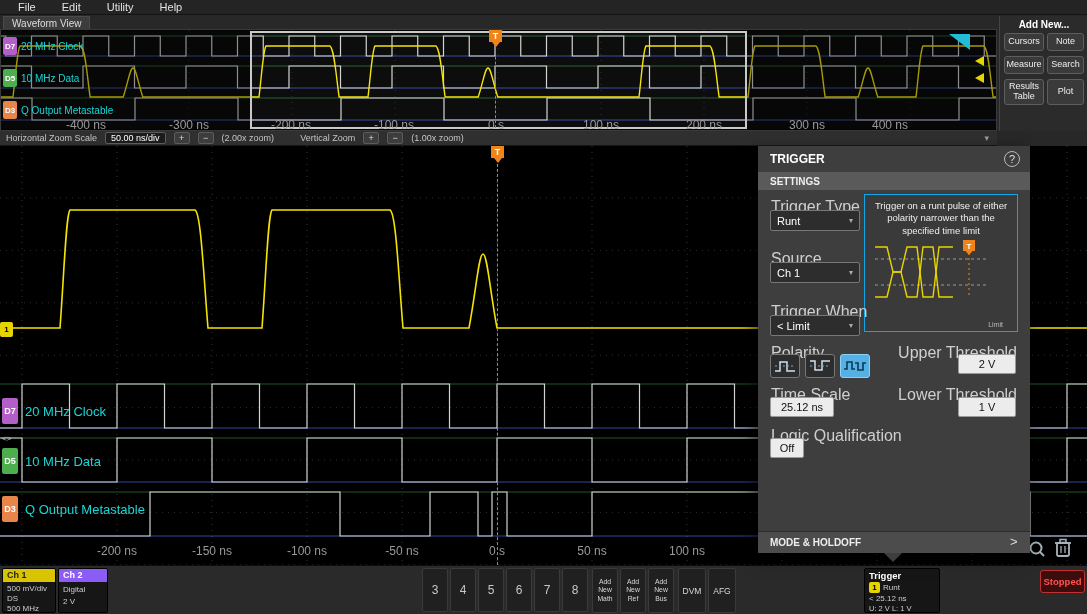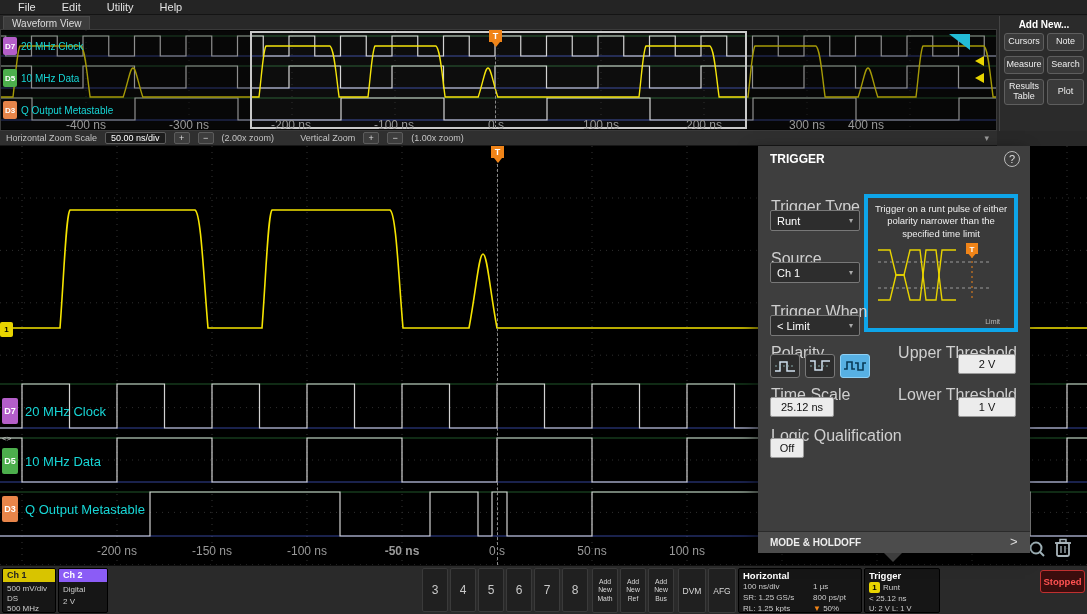--- a/index.html
+++ b/index.html
@@ -34,21 +34,21 @@
   
   .trigpanel{left:758px;top:146px;width:272px;height:407px;background:#3e3e3e;z-index:10;box-shadow:-5px 5px 14px rgba(0,0,0,.55)}
   .tp-bar{position:absolute;left:0;width:272px;background:#5a5a5a;color:#eee;font-size:10px;font-weight:bold;display:flex;align-items:center;padding-left:12px}
   .tp-label{position:absolute;color:#cfcfcf;font-size:16px}
   .dd{position:absolute;background:#2d2d2d;border:1px solid #787878;color:#fff;font-size:11px;display:flex;align-items:center;justify-content:space-between;padding:0 6px;border-radius:2px}
   .dd .caret{color:#aaa;font-size:8px}
   .val{position:absolute;background:#ececec;color:#111;font-size:11px;display:flex;align-items:center;justify-content:center;border:1px solid #9a9a9a;border-radius:2px}
   .polbtn{position:absolute;width:30px;height:24px;background:#2d2d2d;border:1px solid #787878;border-radius:3px;display:flex;align-items:center;justify-content:center}
   .polbtn.sel{background:#57b0e3;border:1px solid #8ed0f5}
   .helpcirc{position:absolute;width:16px;height:16px;border:1.5px solid #bbb;border-radius:50%;color:#ddd;font-size:11px;text-align:center;line-height:14px}
-  .descbox{position:absolute;left:106px;top:48px;width:154px;height:138px;border:4px solid #0ea5e9;background:#3a3a3a;color:#eee;font-size:9.5px;text-align:center;padding:5px 6px;line-height:1.3}
+  .descbox{position:absolute;left:106px;top:48px;width:154px;height:138px;border:1px solid #0ea5e9;background:#3a3a3a;color:#eee;font-size:9.5px;text-align:center;padding:5px 6px;line-height:1.3}
   .tp-point{position:absolute;left:126px;top:553px;width:0;height:0;border-left:9px solid transparent;border-right:9px solid transparent;border-top:9px solid #3e3e3e;z-index:10}
   
   .statusbar{left:0;top:565px;width:1087px;height:49px;background:#2a2a2a;border-top:1px solid #0c0c0c}
   .tile{position:absolute;background:#161616;border:1px solid #000;border-radius:2px;overflow:hidden}
   .tile .hd{height:13px;font-size:9px;font-weight:bold;padding-left:4px;line-height:13px}
   .tline{position:absolute;font-size:8px;color:#ccc;white-space:nowrap}
   .numbtn{position:absolute;width:26px;height:44px;background:#202020;border:1px solid #3a3a3a;border-radius:2px;color:#c8c8c8;font-size:12px;display:flex;align-items:center;justify-content:center}
   .addtile{position:absolute;width:26px;height:45px;background:#202020;border:1px solid #3a3a3a;border-radius:2px;color:#d8d8d8;font-size:6.8px;text-align:center;display:flex;align-items:center;justify-content:center;line-height:1.25;padding:1px}
   .fnbtn{position:absolute;width:28px;height:45px;background:#202020;border:1px solid #3a3a3a;border-radius:2px;color:#d8d8d8;font-size:8.5px;display:flex;align-items:center;justify-content:center}
   .title9{position:absolute;left:4px;top:1px;font-size:9.5px;font-weight:bold;color:#fff}
@@ -105,21 +105,21 @@
 
   <div id="ov-ticks" class="abs" style="left:0;top:88px;width:997px;height:12px">
       <span class="tick" style="left: 85px;">-400 ns</span>
       <span class="tick" style="left: 188px;">-300 ns</span>
       <span class="tick" style="left: 290px;">-200 ns</span>
       <span class="tick" style="left: 393px;">-100 ns</span>
       <span class="tick" style="left: 495px;">0 s</span>
       <span class="tick" style="left: 600px;">100 ns</span>
       <span class="tick" style="left: 703px;">200 ns</span>
       <span class="tick" style="left: 806px;">300 ns</span>
-      <span class="tick" style="left: 865px;">400 ns</span>
+      <span class="tick" style="left: 889px;">400 ns</span>
     </div>
 
   <div class="abs yarrow" style="left:974px;top:26px"></div>
   <div class="abs yarrow" style="left:974px;top:43px"></div>
   <div class="abs cyanwedge" style="left:948px;top:4px"></div>
 </div>
 
 <div class="abs zoombar">
   <span>Horizontal Zoom Scale</span>
   <span class="zval">50.00 ns/div</span>
@@ -186,21 +186,21 @@
   <div class="abs" style="left:2px;top:288px;font-size:8px;color:#ccc">&lt;&gt;</div>
 
   <div class="abs chan-label" style="left:25px;top:258px;font-size:13px">20 MHz Clock</div>
   <div class="abs chan-label" style="left:25px;top:308px;font-size:13px">10 MHz Data</div>
   <div class="abs chan-label" style="left:25px;top:356px;font-size:13px">Q Output Metastable</div>
 
   <div id="mv-ticks" class="abs" style="left:0;top:398px;width:1087px;height:12px">
       <span class="tick" style="left: 117px;">-200 ns</span>
       <span class="tick" style="left: 212px;">-150 ns</span>
       <span class="tick" style="left: 307px;">-100 ns</span>
-      <span class="tick" style="left: 402px; font-weight: bold;">-50 ns</span>
+      <span class="tick" style="left: 402px;">-50 ns</span>
       <span class="tick" style="left: 497px;">0 s</span>
       <span class="tick" style="left: 592px;">50 ns</span>
       <span class="tick" style="left: 687px;">100 ns</span>
     </div>
 </div>
 
 <div class="oicon" style="left:1028px;top:540px">
   <svg width="18" height="18">
       <circle cx="8" cy="8" r="5.5" fill="none" stroke="#9fb2b8" stroke-width="2"></circle>
       <line x1="12" y1="12" x2="16" y2="16" stroke="#9fb2b8" stroke-width="2"></line>
@@ -212,20 +212,21 @@
       <line x1="3" y1="7" x2="19" y2="7" stroke="#a8b4ba" stroke-width="1.8"></line>
       <rect x="8" y="3.5" width="6" height="3" fill="none" stroke="#a8b4ba" stroke-width="1.5"></rect>
       <line x1="9" y1="10" x2="9" y2="17" stroke="#a8b4ba" stroke-width="1.3"></line>
       <line x1="13" y1="10" x2="13" y2="17" stroke="#a8b4ba" stroke-width="1.3"></line>
     </svg>
 </div>
 
 <div class="abs trigpanel">
   <div class="abs" style="left:12px;top:6px;font-size:12px;font-weight:bold;color:#fff">TRIGGER</div>
   <div class="helpcirc" style="left:246px;top:5px">?</div>
+  <div class="tp-bar" style="top:26px;height:18px">SETTINGS</div>
 
   <div class="tp-label" style="left:13px;top:52px">Trigger Type</div>
   <div class="dd" style="left:12px;top:64px;width:90px;height:21px">
     <span>Runt</span>
       <span class="caret">▾</span>
   </div>
 
   <div class="descbox">
     <span>Trigger on a runt pulse of either polarity narrower than the specified time limit</span>
     <svg width="140" height="72" style="margin-top:2px">
@@ -309,29 +310,20 @@
   <div class="numbtn" style="left:506px;top:2px">6</div>
   <div class="numbtn" style="left:534px;top:2px">7</div>
   <div class="numbtn" style="left:562px;top:2px">8</div>
 
   <div class="addtile" style="left:592px;top:2px">Add New Math</div>
   <div class="addtile" style="left:620px;top:2px">Add New Ref</div>
   <div class="addtile" style="left:648px;top:2px">Add New Bus</div>
   <div class="fnbtn" style="left:678px;top:2px">DVM</div>
   <div class="fnbtn" style="left:708px;top:2px">AFG</div>
 
-  <div class="tile" style="left:738px;top:2px;width:124px;height:45px">
-    <div class="title9">Horizontal</div>
-    <div class="tline" style="left:4px;top:13px">100 ns/div</div>
-    <div class="tline" style="left:74px;top:13px">1 µs</div>
-    <div class="tline" style="left:4px;top:24px">SR: 1.25 GS/s</div>
-    <div class="tline" style="left:74px;top:24px">800 ps/pt</div>
-    <div class="tline" style="left:4px;top:35px">RL: 1.25 kpts</div>
-    <div class="tline" style="left:74px;top:35px"><span style="color:#f08418">▼</span> <span>50%</span></div>
-  </div>
 
   <div class="tile" style="left:864px;top:2px;width:76px;height:45px">
     <div class="title9">Trigger</div>
     <div class="tline" style="left:4px;top:13px"><span class="minibadge">1</span><span>Runt</span></div>
     <div class="tline" style="left:4px;top:25px">&lt; 25.12 ns</div>
     <div class="tline" style="left:4px;top:35px;font-size:7.5px">U: 2 V  L: 1 V</div>
   </div>
 
 
   <div class="stopped">Stopped</div>

